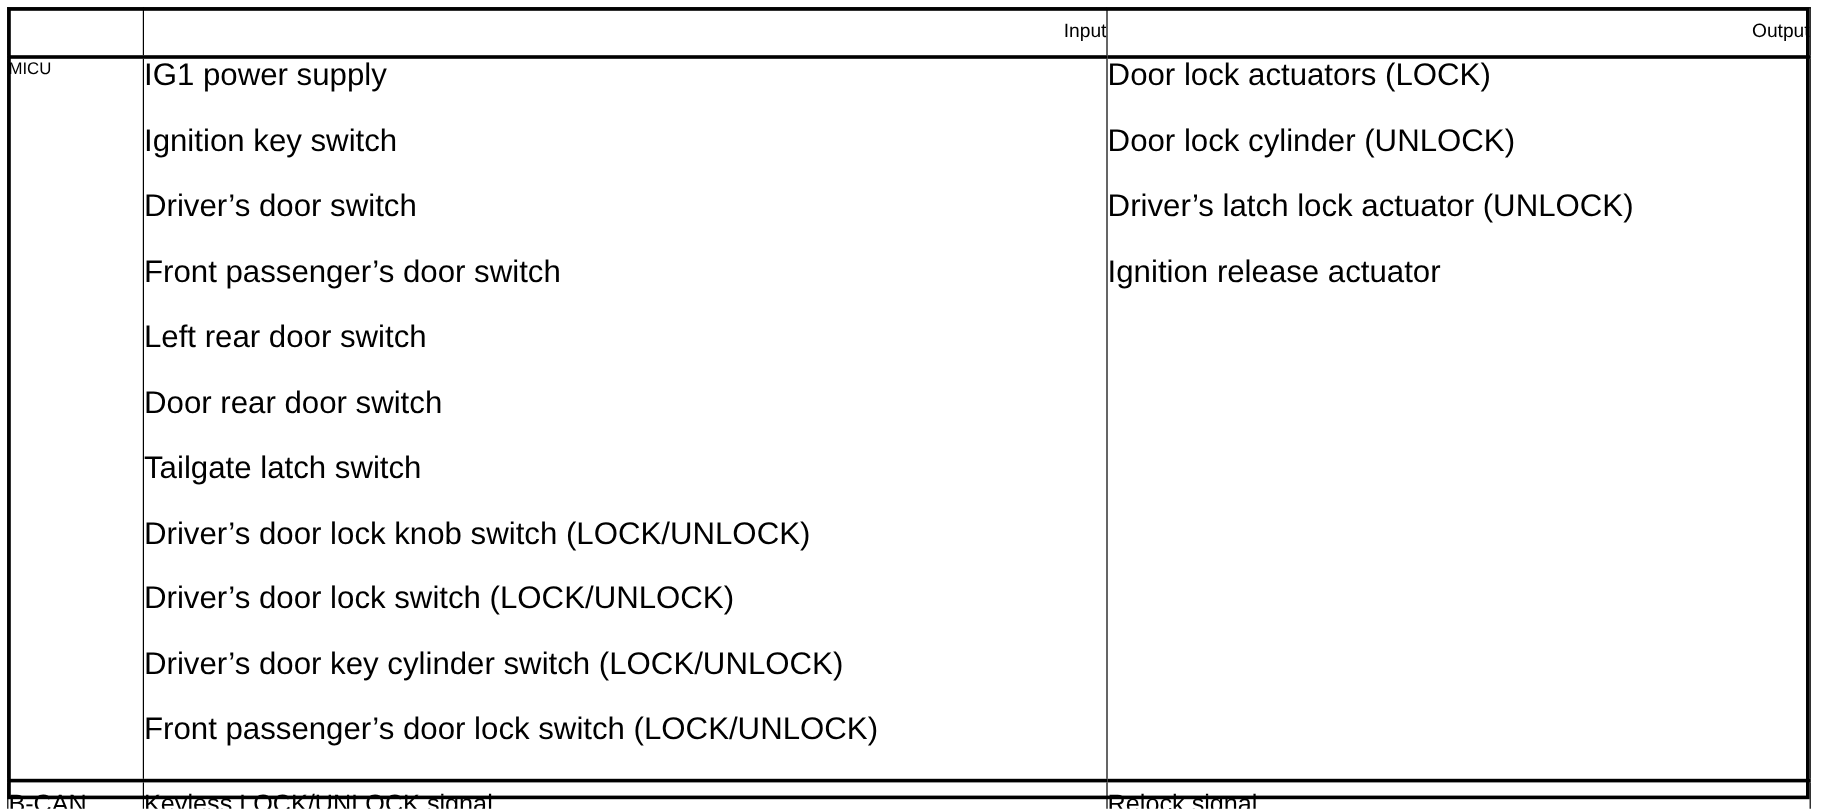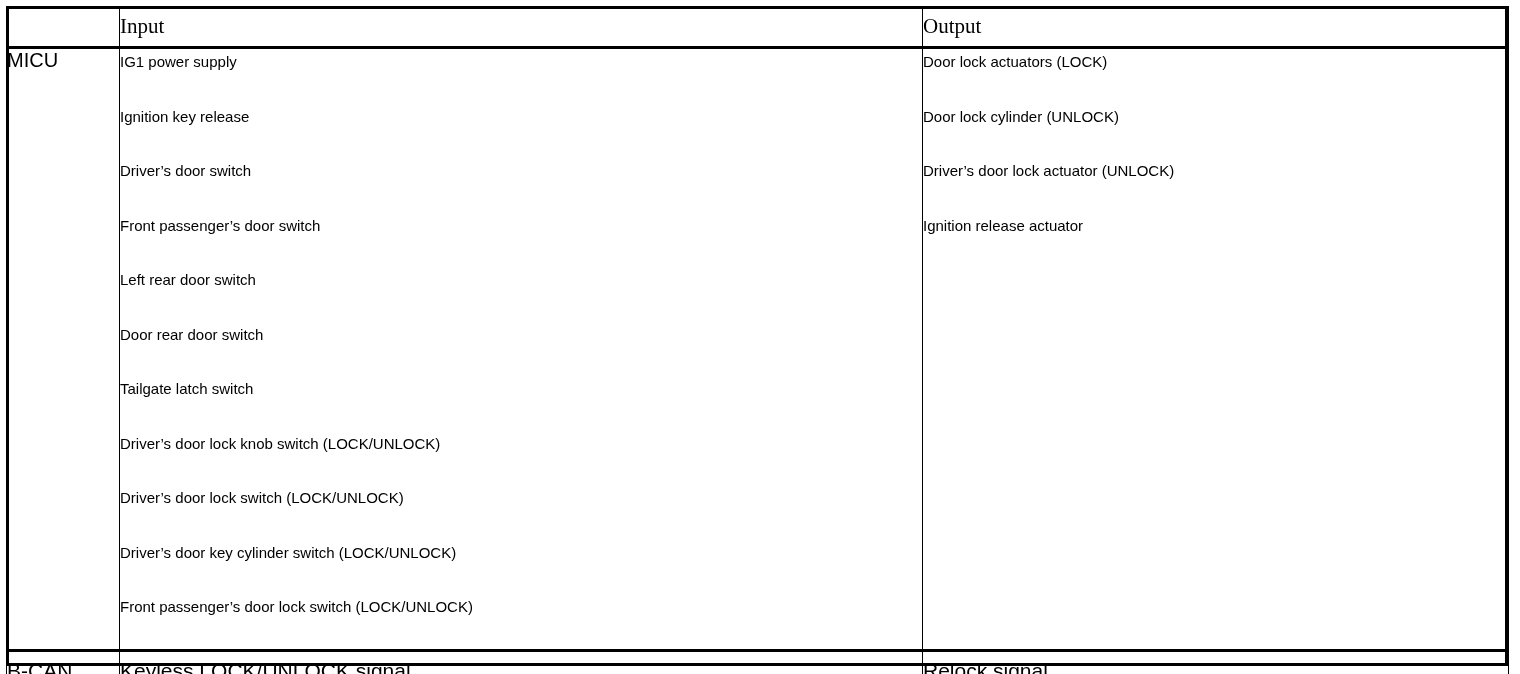--- a/index.html
+++ b/index.html
@@ -58,33 +58,32 @@
   }
 
   
   col.c-sys    { width: 113px; }
   col.c-input  { width: 803px; }
   col.c-output { width: 586px; }
 
   
   .hdr-cell {
     height: 39px;
-    text-align: left;
-    font-size: 21px;
+    text-align: right;
+    font-size: 16px;
     line-height: 39px;
     border-bottom: 3px solid #000000 !important;
-    font-family: Liberation Serif, serif;
   }
   .hdr-blank {
     border-bottom: 3px solid #000000 !important;
   }
 
   
   .sys-cell {
-    font-size: 20px;
+    font-size: 14px;
     padding: 5px 0 0 4px;
     white-space: nowrap;
   }
   .list-cell {
     padding: 5px 0 0 6px;
   }
   .row-micu td {
     height: 581px;
   }
   .row-bcan td {
@@ -98,21 +97,21 @@
     line-height: 30px;
   }
 
   
   ul.item-list {
     list-style: none;
     margin: 0;
     padding: 0;
   }
   ul.item-list li {
-    font-size: 15px;
+    font-size: 26px;
     line-height: 26px;
     height: 54.5px;
     white-space: nowrap;
   }
   ul.item-list.out-list li {
     height: 54.5px;
   }
   .plain-line {
     font-size: 21px;
     line-height: 30px;
@@ -137,37 +136,37 @@
         <th class="hdr-cell">Output</th>
       </tr>
     </thead>
     <tbody>
 
       <tr class="row-micu">
         <td class="sys-cell">MICU</td>
         <td class="list-cell">
           <ul class="item-list in-list">
             <li>IG1 power supply</li>
-            <li>Ignition key release</li>
+            <li>Ignition key switch</li>
             <li>Driver’s door switch</li>
             <li>Front passenger’s door switch</li>
             <li>Left rear door switch</li>
             <li>Door rear door switch</li>
             <li>Tailgate latch switch</li>
             <li>Driver’s door lock knob switch (LOCK/UNLOCK)</li>
             <li>Driver’s door lock switch (LOCK/UNLOCK)</li>
             <li>Driver’s door key cylinder switch (LOCK/UNLOCK)</li>
             <li>Front passenger’s door lock switch (LOCK/UNLOCK)</li>
           </ul>
         </td>
         <td class="list-cell">
           <ul class="item-list out-list">
             <li>Door lock actuators (LOCK)</li>
             <li>Door lock cylinder (UNLOCK)</li>
-            <li>Driver’s door lock actuator (UNLOCK)</li>
+            <li>Driver’s latch lock actuator (UNLOCK)</li>
             <li>Ignition release actuator</li>
           </ul>
         </td>
       </tr>
 
       <tr class="row-bcan">
         <td class="sys-cell">B-CAN</td>
         <td class="list-cell">
           <div class="plain-line">Keyless LOCK/UNLOCK signal</div>
         </td>

